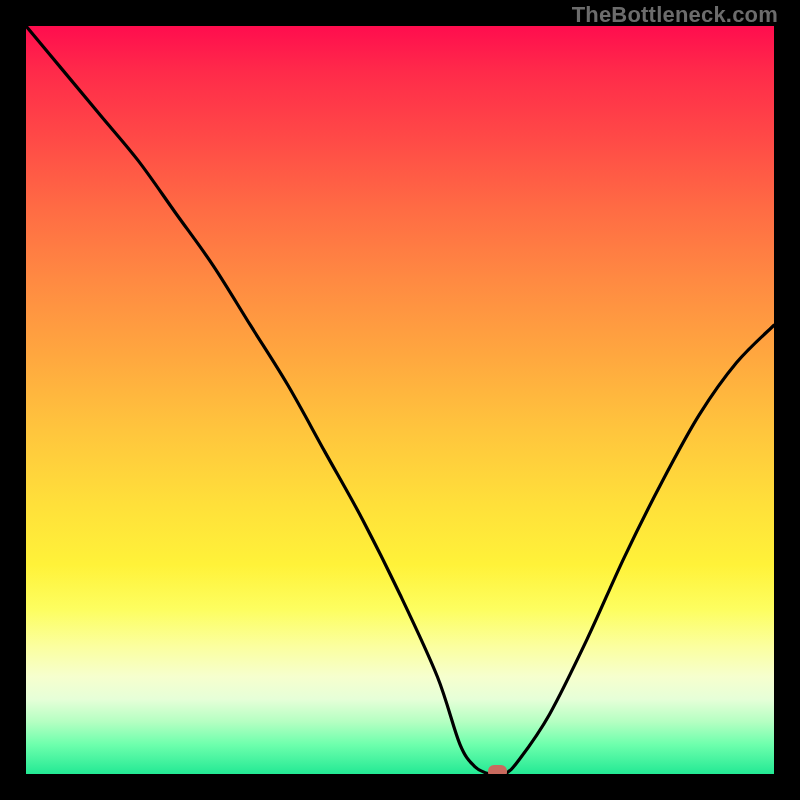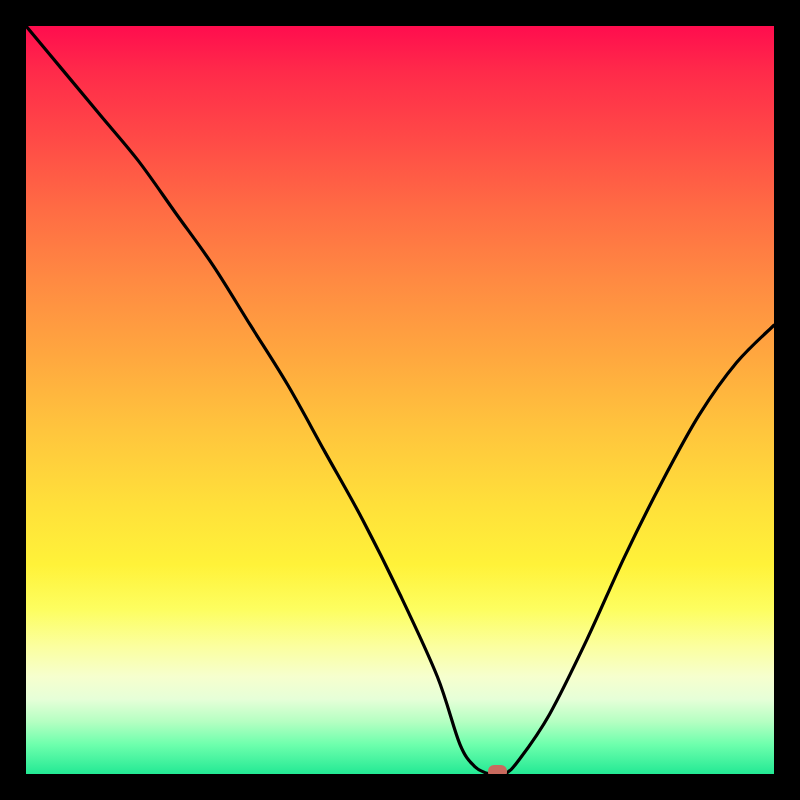--- a/index.html
+++ b/index.html
@@ -61,20 +61,21 @@
     height: 13px;
     border-radius: 6px;
     background: #c96a5e;
   }
 </style>
 </head>
 <body>
 
 <div class="frame">
 
+  <div class="watermark">TheBottleneck.com</div>
 
   <div class="plot-area">
     <div class="gradient"></div>
 
     <svg class="curve" viewBox="0 0 748 748" preserveAspectRatio="none">
       <path id="curve-path" fill="none" stroke="#000000" stroke-width="3.2" stroke-linecap="round" stroke-linejoin="round" d="M 0 0 C 6.233333333333333 7.4799999999999995, 24.93333333333333 29.919999999999995, 37.4 44.879999999999995 C 49.86666666666667 59.839999999999996, 62.33333333333333 74.8, 74.8 89.75999999999999 C 87.26666666666667 104.71999999999998, 99.73333333333333 118.43333333333332, 112.2 134.64 C 124.66666666666667 150.84666666666666, 137.13333333333333 169.54666666666668, 149.6 187 C 162.06666666666666 204.45333333333332, 174.53333333333333 220.65999999999997, 187 239.35999999999996 C 199.46666666666667 258.05999999999995, 211.93333333333334 279.25333333333333, 224.4 299.2 C 236.86666666666667 319.14666666666665, 249.33333333333334 337.84666666666664, 261.8 359.03999999999996 C 274.26666666666665 380.2333333333333, 286.73333333333335 403.92, 299.2 426.36 C 311.66666666666663 448.8, 324.1333333333333 469.9933333333333, 336.6 493.67999999999995 C 349.0666666666667 517.3666666666666, 361.5333333333333 542.3, 374 568.48 C 386.4666666666667 594.6600000000001, 401.42666666666673 625.8266666666666, 411.40000000000003 650.76 C 421.37333333333333 675.6933333333334, 427.6066666666666 703.12, 433.84 718.08 C 440.0733333333333 733.0400000000001, 443.81333333333333 735.5333333333333, 448.8 740.52 C 453.7866666666667 745.5066666666667, 458.7733333333333 746.7533333333333, 463.76 748 C 468.74666666666667 749.2466666666667, 473.73333333333335 750.4933333333333, 478.72 748 C 483.7066666666667 745.5066666666667, 486.2 743.0133333333333, 493.68 733.04 C 501.16 723.0666666666666, 512.38 708.1066666666666, 523.6 688.16 C 534.82 668.2133333333334, 548.5333333333333 639.54, 561 613.36 C 573.4666666666667 587.1800000000001, 585.9333333333333 557.26, 598.4 531.08 C 610.8666666666667 504.90000000000003, 623.3333333333333 479.96666666666664, 635.8 456.28 C 648.2666666666667 432.5933333333333, 660.7333333333333 408.9066666666667, 673.2 388.96000000000004 C 685.6666666666667 369.0133333333334, 698.1333333333333 351.55999999999995, 710.6 336.59999999999997 C 723.0666666666667 321.64, 741.7666666666667 305.43333333333334, 748 299.2"></path>
     </svg>
 
     <div class="bottom-dot" id="marker" style="left: 462.24px; top: 739px; background: rgb(201, 106, 94);"></div>
   </div>

